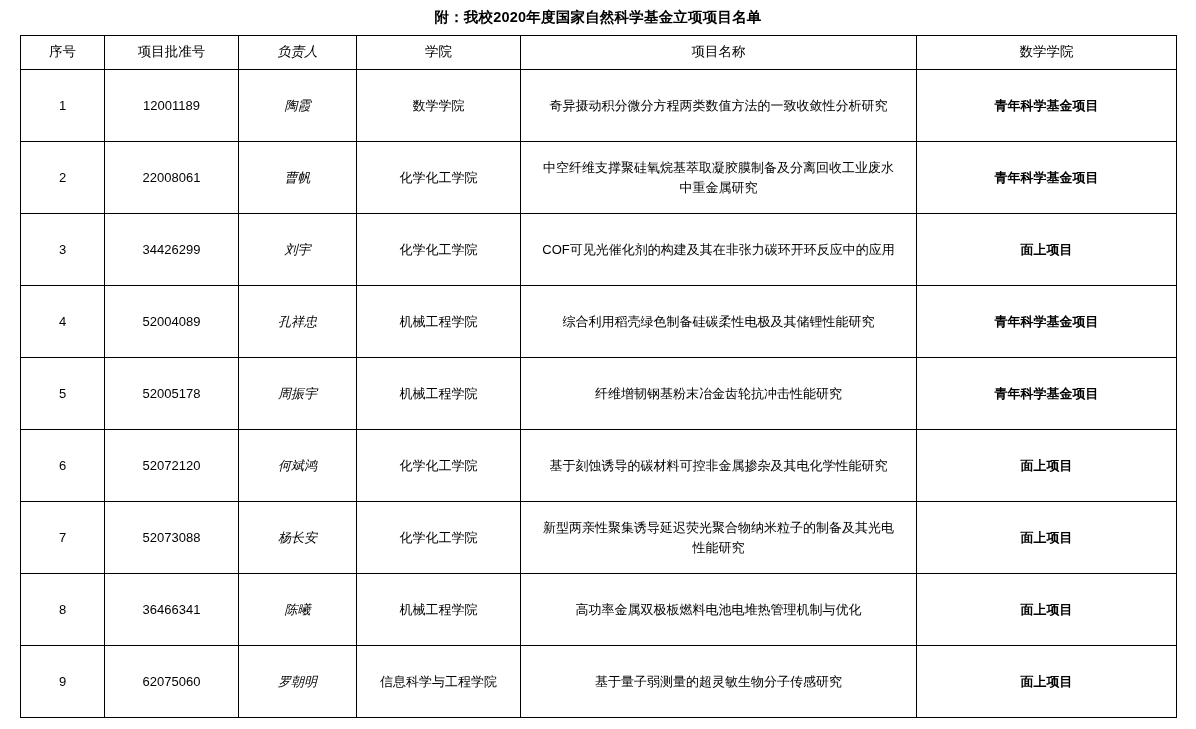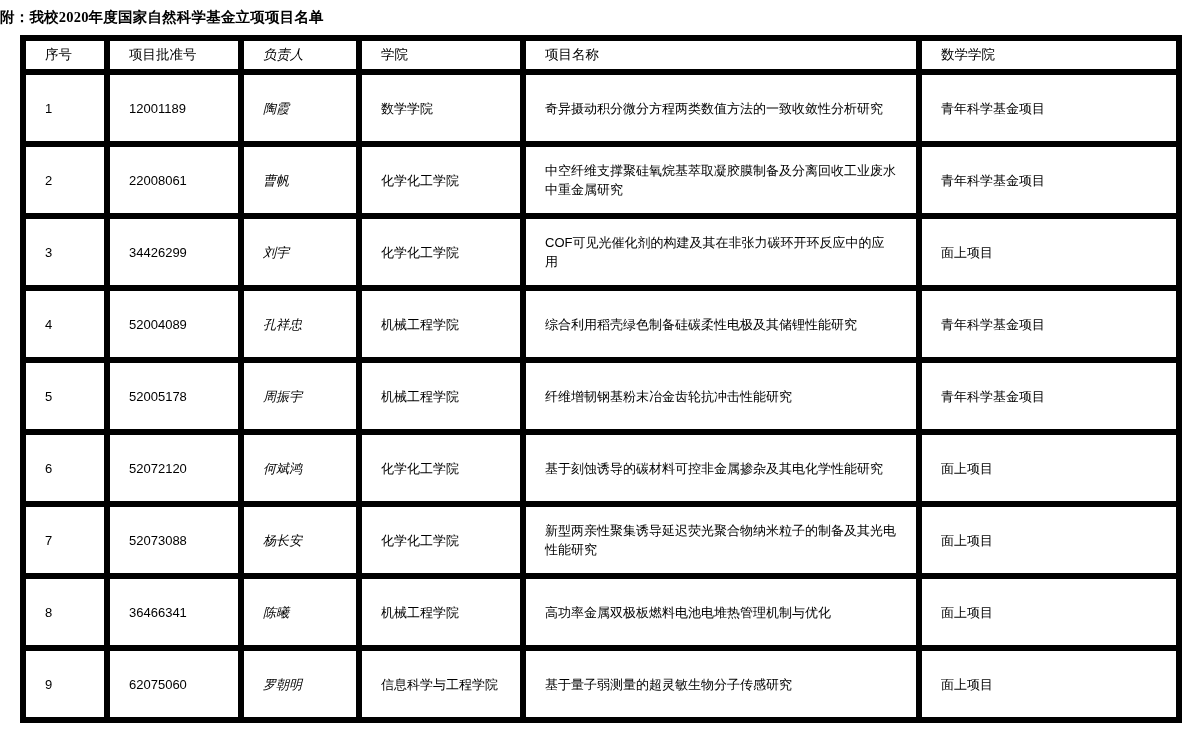--- a/index.html
+++ b/index.html
@@ -15,39 +15,39 @@
     overflow: hidden;
   }
   .page {
     position: relative;
     width: 1196px;
     height: 729px;
     box-sizing: border-box;
     padding: 0;
   }
   .doc-title {
-    text-align: left;
-    font-family: Liberation Serif, serif;
+    text-align: center;
+    font-family: Liberation Sans, sans-serif;
     font-weight: bold;
     font-size: 14.5px;
     letter-spacing: 0.2px;
     padding-top: 8px;
     padding-bottom: 8px;
     color: #000;
   }
   table.grant-table {
     border-collapse: collapse;
     width: 1156px;
     margin: 0 20px;
     table-layout: fixed;
   }
   table.grant-table th,
   table.grant-table td {
-    border: 6px solid #000000;
-    text-align: left;
+    border: 1px solid #000000;
+    text-align: center;
     vertical-align: middle;
     font-family: "Liberation Sans", sans-serif;
     font-size: 13px;
     line-height: 1.5;
     padding: 4px 19px;
     box-sizing: border-box;
     word-break: break-all;
   }
   table.grant-table thead th {
     height: 34px;
@@ -55,21 +55,21 @@
     font-size: 13.5px;
   }
   table.grant-table tbody td {
     height: 72px;
   }
   td.col-seq, th.col-seq { width: 84px; }
   td.col-code, th.col-code { width: 134px; }
   td.col-leader, th.col-leader { width: 118px; font-style: italic; }
   td.col-college, th.col-college { width: 164px; }
   td.col-name, th.col-name { width: 396px; }
-  td.col-type, th.col-type { width: 260px; }
+  td.col-type, th.col-type { width: 260px; font-weight: bold; }
 
   td.col-seq { font-size: 12.5px; }
   td.col-code { font-size: 13px; }
   td.col-leader { font-size: 14px; }
   td.col-college { font-size: 13.5px; }
   td.col-name { font-size: 13.5px; padding-left: 14px; padding-right: 14px; }
   td.col-type { font-size: 13.5px; }
 </style>
 </head>
 <body>

